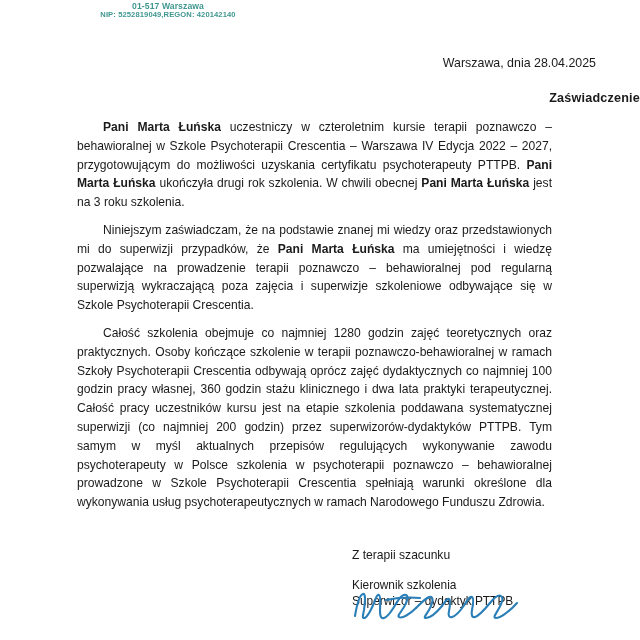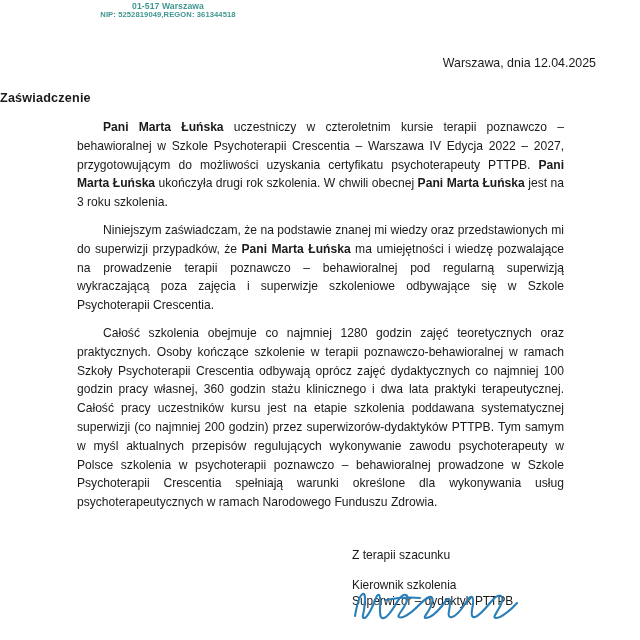--- a/index.html
+++ b/index.html
@@ -73,40 +73,40 @@
     color: #1a1a1a;
     white-space: nowrap;
   }
 
   
   .doc-title {
     position: absolute;
     top: 91px;
     left: 0;
     width: 640px;
-    text-align: left;
+    text-align: right;
     font-size: 12.6px;
     font-weight: bold;
     letter-spacing: 0.2px;
   }
 
   
   .body-block {
     position: absolute;
     top: 118px;
     left: 77px;
     width: 487px;
     font-size: 12.1px;
     line-height: 1.555;
     text-align: justify;
     text-justify: inter-word;
     color: #1a1a1a;
   }
   .para {
-    margin: 0 0 9px 0;
+    margin: 0 12px 9px 0;
     text-indent: 26px;
     text-align: justify;
   }
   .para:last-child { margin-bottom: 0; }
   .para b { font-weight: bold; }
 
   
   .closing {
     position: absolute;
     top: 548px;
@@ -139,36 +139,36 @@
 </head>
 <body>
 
 <div class="page">
 
   <div class="header-band">
 
     <div class="stamp">
       <span class="stamp-line stamp-addr1">ul. Mickiewicza 9 m. 8</span>
       <span class="stamp-line stamp-addr2">01-517 Warszawa</span>
-      <span class="stamp-line stamp-ids">NIP: 5252819049,REGON: 361344518</span>
+      <span class="stamp-line stamp-ids">NIP: 5252819049,REGON: 420142140</span>
     </div>
 
     <div class="logo-wrap">
       <svg class="logo-svg" viewBox="0 0 150 150" aria-hidden="true">
         <defs>
           <path id="arcPath" d="M 17,75 A 58,58 0 0 1 133,75" fill="none"></path>
         </defs>
         <text font-family="Liberation Sans, sans-serif" font-size="20" font-weight="bold" fill="#111111" letter-spacing="7">
           <textPath href="#arcPath" startOffset="50%" text-anchor="middle">CRESCENTIA</textPath>
         </text>
       </svg>
     </div>
   </div>
 
-  <div class="date-line">Warszawa, dnia 12.04.2025</div>
+  <div class="date-line">Warszawa, dnia 28.04.2025</div>
 
   <div class="doc-title">Zaświadczenie</div>
 
   <div class="body-block">
     <p class="para"><b>Pani Marta Łuńska</b> uczestniczy w czteroletnim kursie terapii poznawczo – behawioralnej w Szkole Psychoterapii Crescentia – Warszawa IV Edycja 2022 – 2027, przygotowującym do możliwości uzyskania certyfikatu psychoterapeuty PTTPB. <b>Pani Marta Łuńska</b> ukończyła drugi rok szkolenia. W chwili obecnej <b>Pani Marta Łuńska</b> jest na 3 roku szkolenia.</p>
     <p class="para">Niniejszym zaświadczam, że na podstawie znanej mi wiedzy oraz przedstawionych mi do superwizji przypadków, że <b>Pani Marta Łuńska</b> ma umiejętności i wiedzę pozwalające na prowadzenie terapii poznawczo – behawioralnej pod regularną superwizją wykraczającą poza zajęcia i superwizje szkoleniowe odbywające się w Szkole Psychoterapii Crescentia.</p>
     <p class="para">Całość szkolenia obejmuje co najmniej 1280 godzin zajęć teoretycznych oraz praktycznych. Osoby kończące szkolenie w terapii poznawczo-behawioralnej w ramach Szkoły Psychoterapii Crescentia odbywają oprócz zajęć dydaktycznych co najmniej 100 godzin pracy własnej, 360 godzin stażu klinicznego i dwa lata praktyki terapeutycznej. Całość pracy uczestników kursu jest na etapie szkolenia poddawana systematycznej superwizji (co najmniej 200 godzin) przez superwizorów-dydaktyków PTTPB. Tym samym w myśl aktualnych przepisów regulujących wykonywanie zawodu psychoterapeuty w Polsce szkolenia w psychoterapii poznawczo – behawioralnej prowadzone w Szkole Psychoterapii Crescentia spełniają warunki określone dla wykonywania  usług psychoterapeutycznych w ramach Narodowego Funduszu Zdrowia.</p>
   </div>
 
   <div class="closing">Z terapii szacunku</div>

